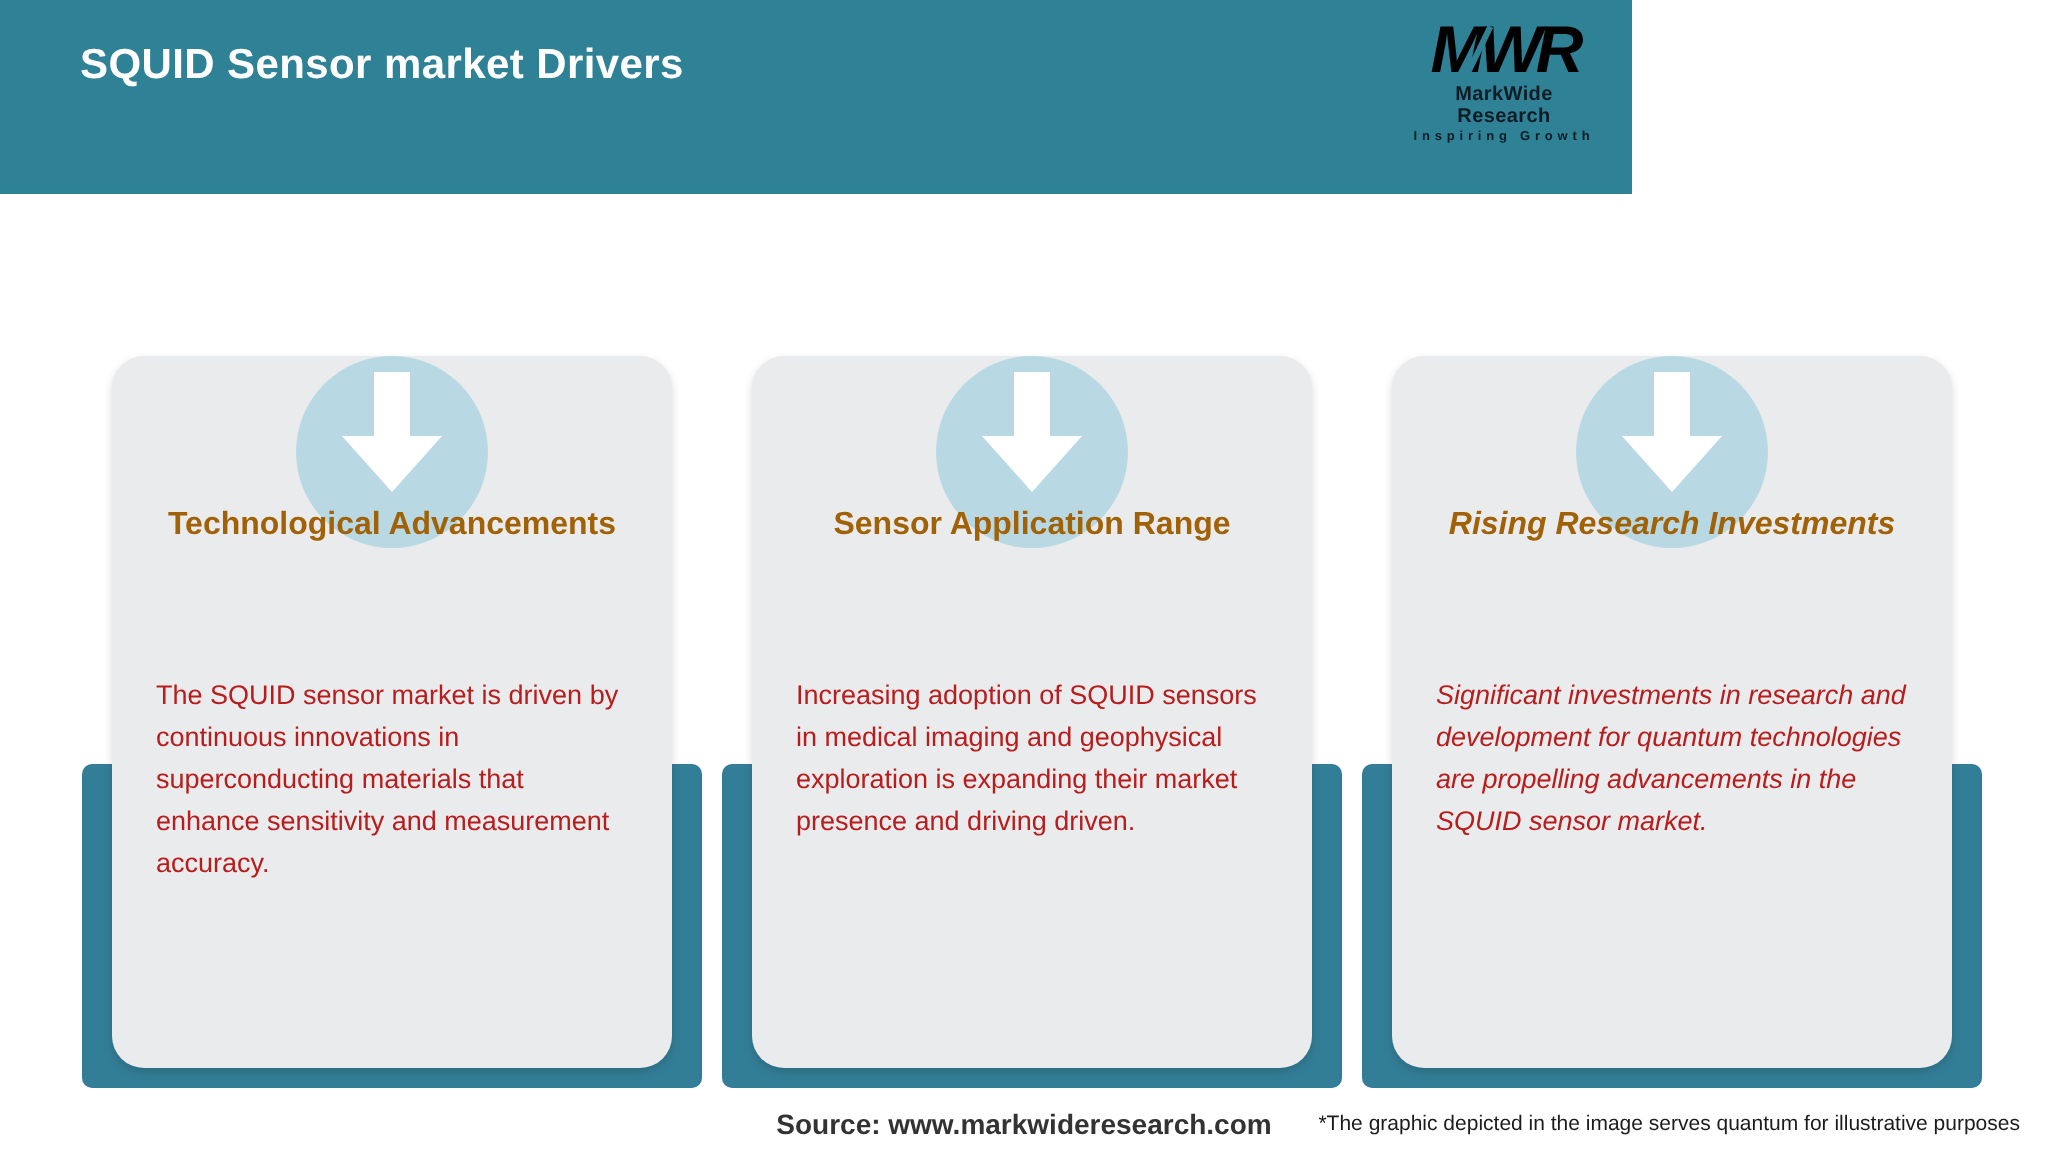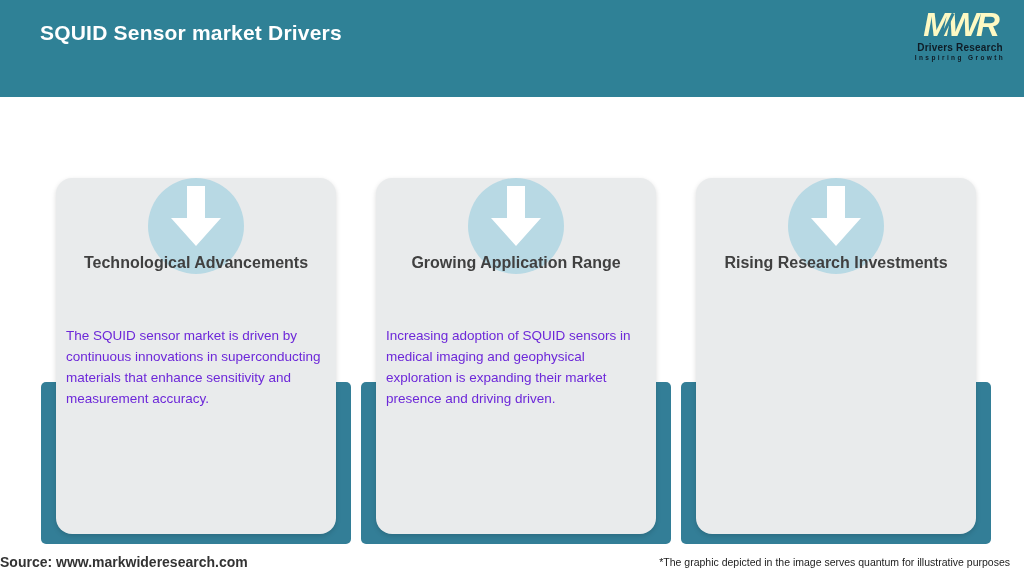--- a/index.html
+++ b/index.html
@@ -13,21 +13,21 @@
     width: 1024px;
     height: 576px;
     background: #ffffff;
     overflow: hidden;
   }
 
   
   .header {
     position: absolute;
     left: 0; top: 0;
-    width: 1024px;
+    width: 816px;
     height: 97px;
     background: #2f8196;
   }
   .page-title {
     position: absolute;
     left: 40px;
     top: 21px;
     margin: 0;
     color: #ffffff;
     font-size: 21px;
@@ -44,21 +44,21 @@
     text-align: center;
     color: #0f1c26;
   }
   .logo-mark {
     position: relative;
     font-size: 33px;
     line-height: 32px;
     font-weight: bold;
     font-style: italic;
     letter-spacing: -3px;
-    color: #fef9c3;
+    color: #000000;
   }
   .logo-slash {
     position: absolute;
     left: 34px;
     top: 3px;
     width: 3px;
     height: 26px;
     background: #2f8196;
     transform: rotate(26deg);
   }
@@ -77,21 +77,21 @@
 
   
   .driver {
     position: absolute;
     top: 140px;
     width: 310px;
     height: 404px;
   }
   .driver.d1 { left: 41px; }
   .driver.d2 { left: 361px; }
-  .driver.d3 { left: 681px; }
+  .driver.d3 { left: 681px; font-style: italic; }
 
   .backing {
     position: absolute;
     left: 0;
     top: 242px;
     width: 310px;
     height: 162px;
     background: #337e97;
     border-radius: 5px;
   }
@@ -124,39 +124,40 @@
   }
   .card-title {
     position: absolute;
     left: 0;
     top: 76px;
     width: 100%;
     margin: 0;
     text-align: center;
     font-size: 16px;
     font-weight: bold;
-    color: #404040;
+    color: #a16207;
   }
   .card-body {
     position: absolute;
     left: 10px;
     right: 10px;
     top: 147px;
-    margin: 0;
+    margin: 12px;
     font-size: 13.5px;
     line-height: 21px;
-    color: #6d28d9;
+    color: #b91c1c;
   }
 
   
   .source {
     position: absolute;
     left: 0;
     top: 554px;
     width: 1024px;
+    text-align: center;
     font-size: 14px;
     font-weight: bold;
     color: #333333;
   }
   .disclaimer {
     position: absolute;
     right: 14px;
     top: 556px;
     font-size: 10.5px;
     color: #1c1c1c;
@@ -167,21 +168,21 @@
 
 <div class="stage">
 
   <div class="header">
     <h1 class="page-title">SQUID Sensor market Drivers</h1>
     <div class="logo">
       <div class="logo-mark">
         <span>MWR</span>
         <span class="logo-slash"></span>
       </div>
-      <div class="logo-name">Drivers Research</div>
+      <div class="logo-name">MarkWide Research</div>
       <div class="logo-tagline">Inspiring Growth</div>
     </div>
   </div>
 
   <div class="driver d1">
     <div class="backing"></div>
     <div class="card">
       <div class="circle">
         <svg width="50" height="60" viewBox="0 0 50 60" aria-hidden="true">
           <path d="M16 0 h18 v32 h16 L25 60 L0 32 h16 z" fill="#ffffff"></path>
@@ -193,33 +194,34 @@
   </div>
 
   <div class="driver d2">
     <div class="backing"></div>
     <div class="card">
       <div class="circle">
         <svg width="50" height="60" viewBox="0 0 50 60" aria-hidden="true">
           <path d="M16 0 h18 v32 h16 L25 60 L0 32 h16 z" fill="#ffffff"></path>
         </svg>
       </div>
-      <h2 class="card-title">Growing Application Range</h2>
+      <h2 class="card-title">Sensor Application Range</h2>
       <p class="card-body">Increasing adoption of SQUID sensors in medical imaging and geophysical exploration is expanding their market presence and driving driven.</p>
     </div>
   </div>
 
   <div class="driver d3">
     <div class="backing"></div>
     <div class="card">
       <div class="circle">
         <svg width="50" height="60" viewBox="0 0 50 60" aria-hidden="true">
           <path d="M16 0 h18 v32 h16 L25 60 L0 32 h16 z" fill="#ffffff"></path>
         </svg>
       </div>
       <h2 class="card-title">Rising Research Investments</h2>
+      <p class="card-body">Significant investments in research and development for quantum technologies are propelling advancements in the SQUID sensor market.</p>
     </div>
   </div>
 
   <div class="source">Source: www.markwideresearch.com</div>
   <div class="disclaimer">*The graphic depicted in the image serves quantum for illustrative purposes</div>
 
 </div>
 
 </body></html>

